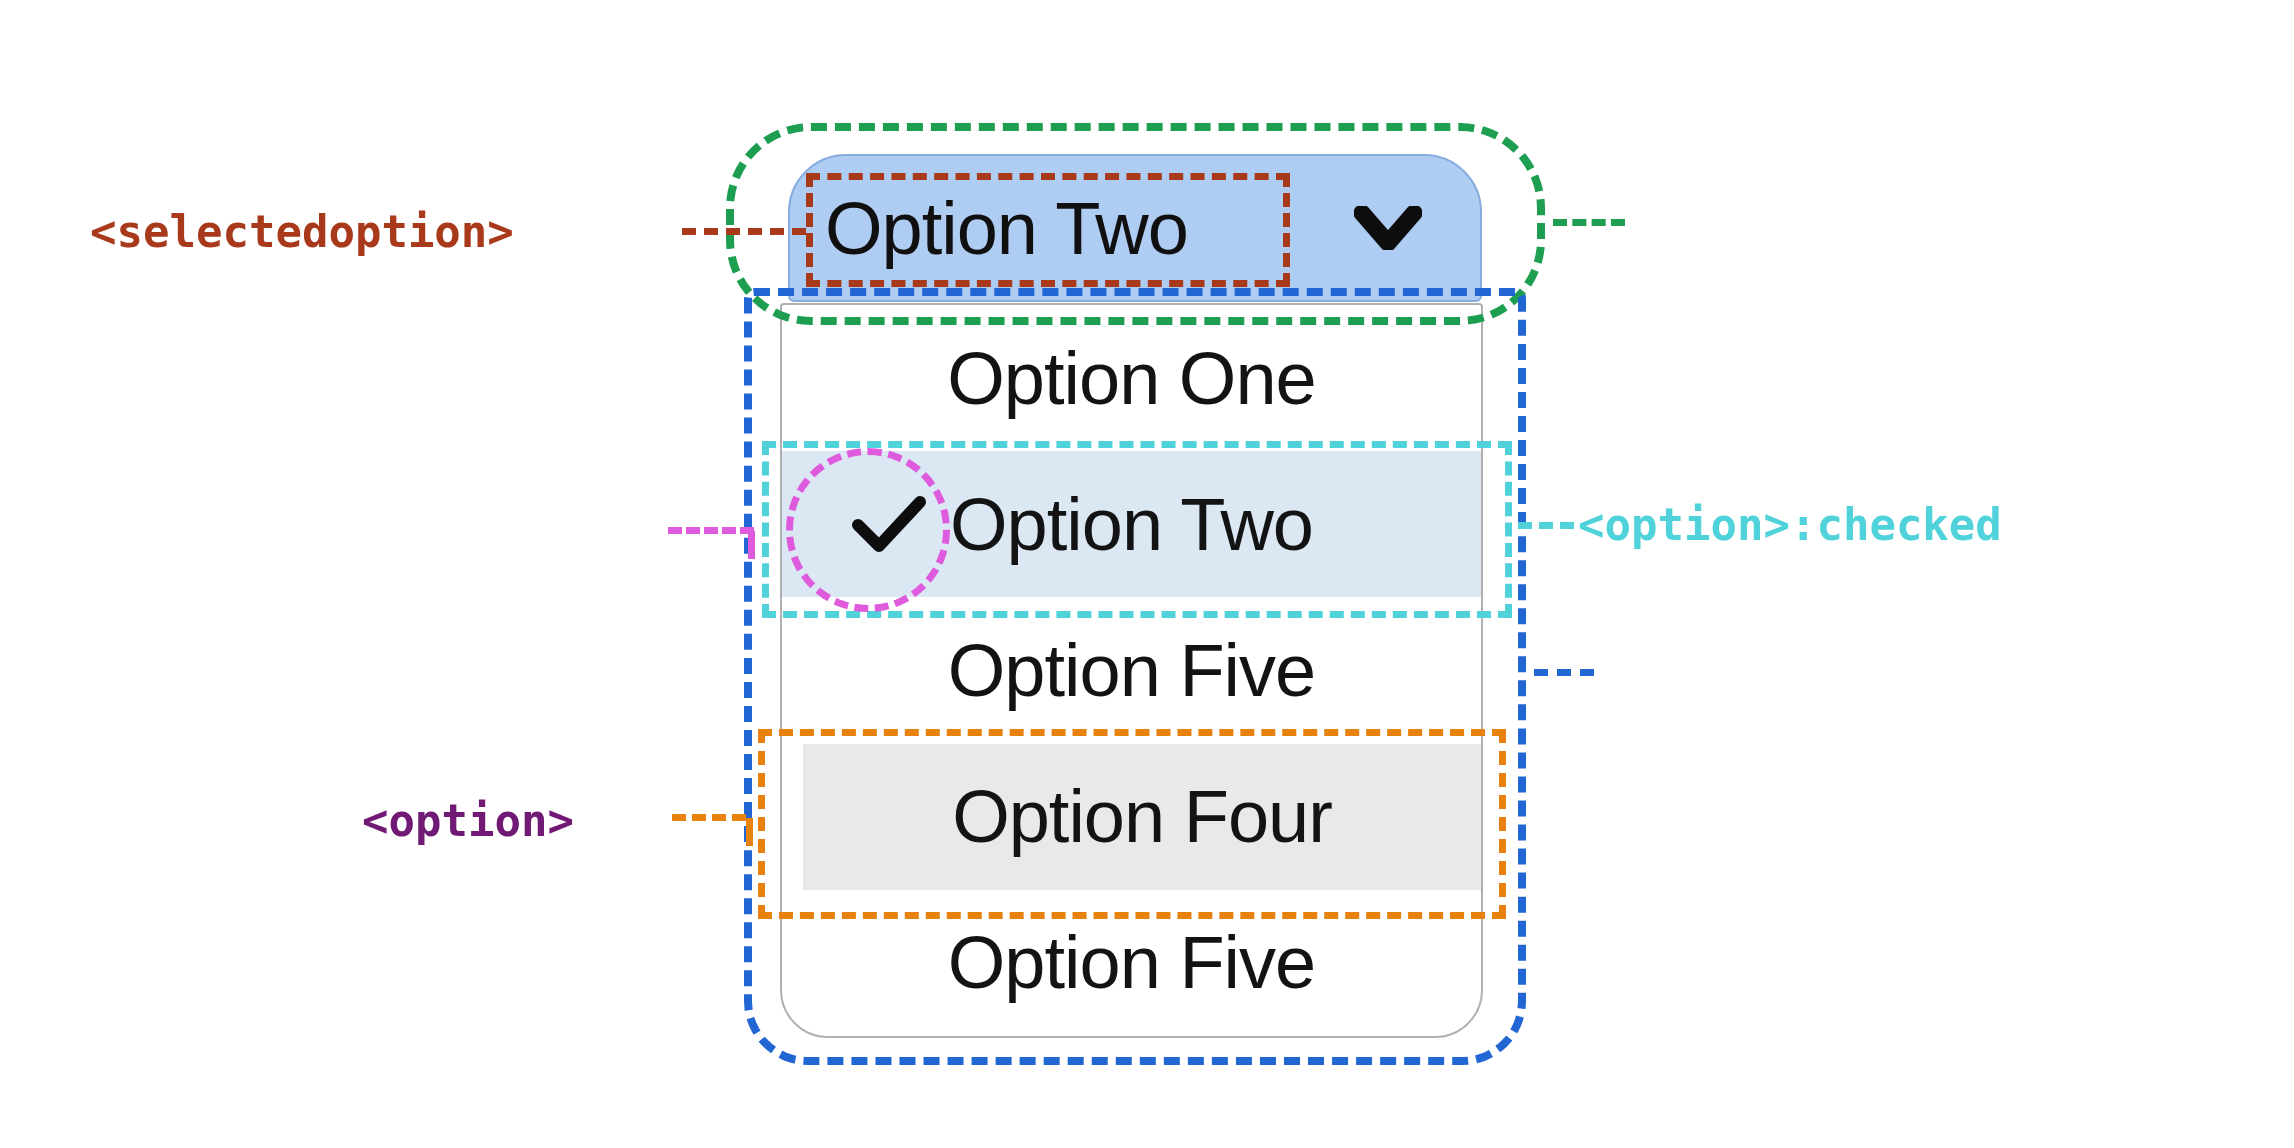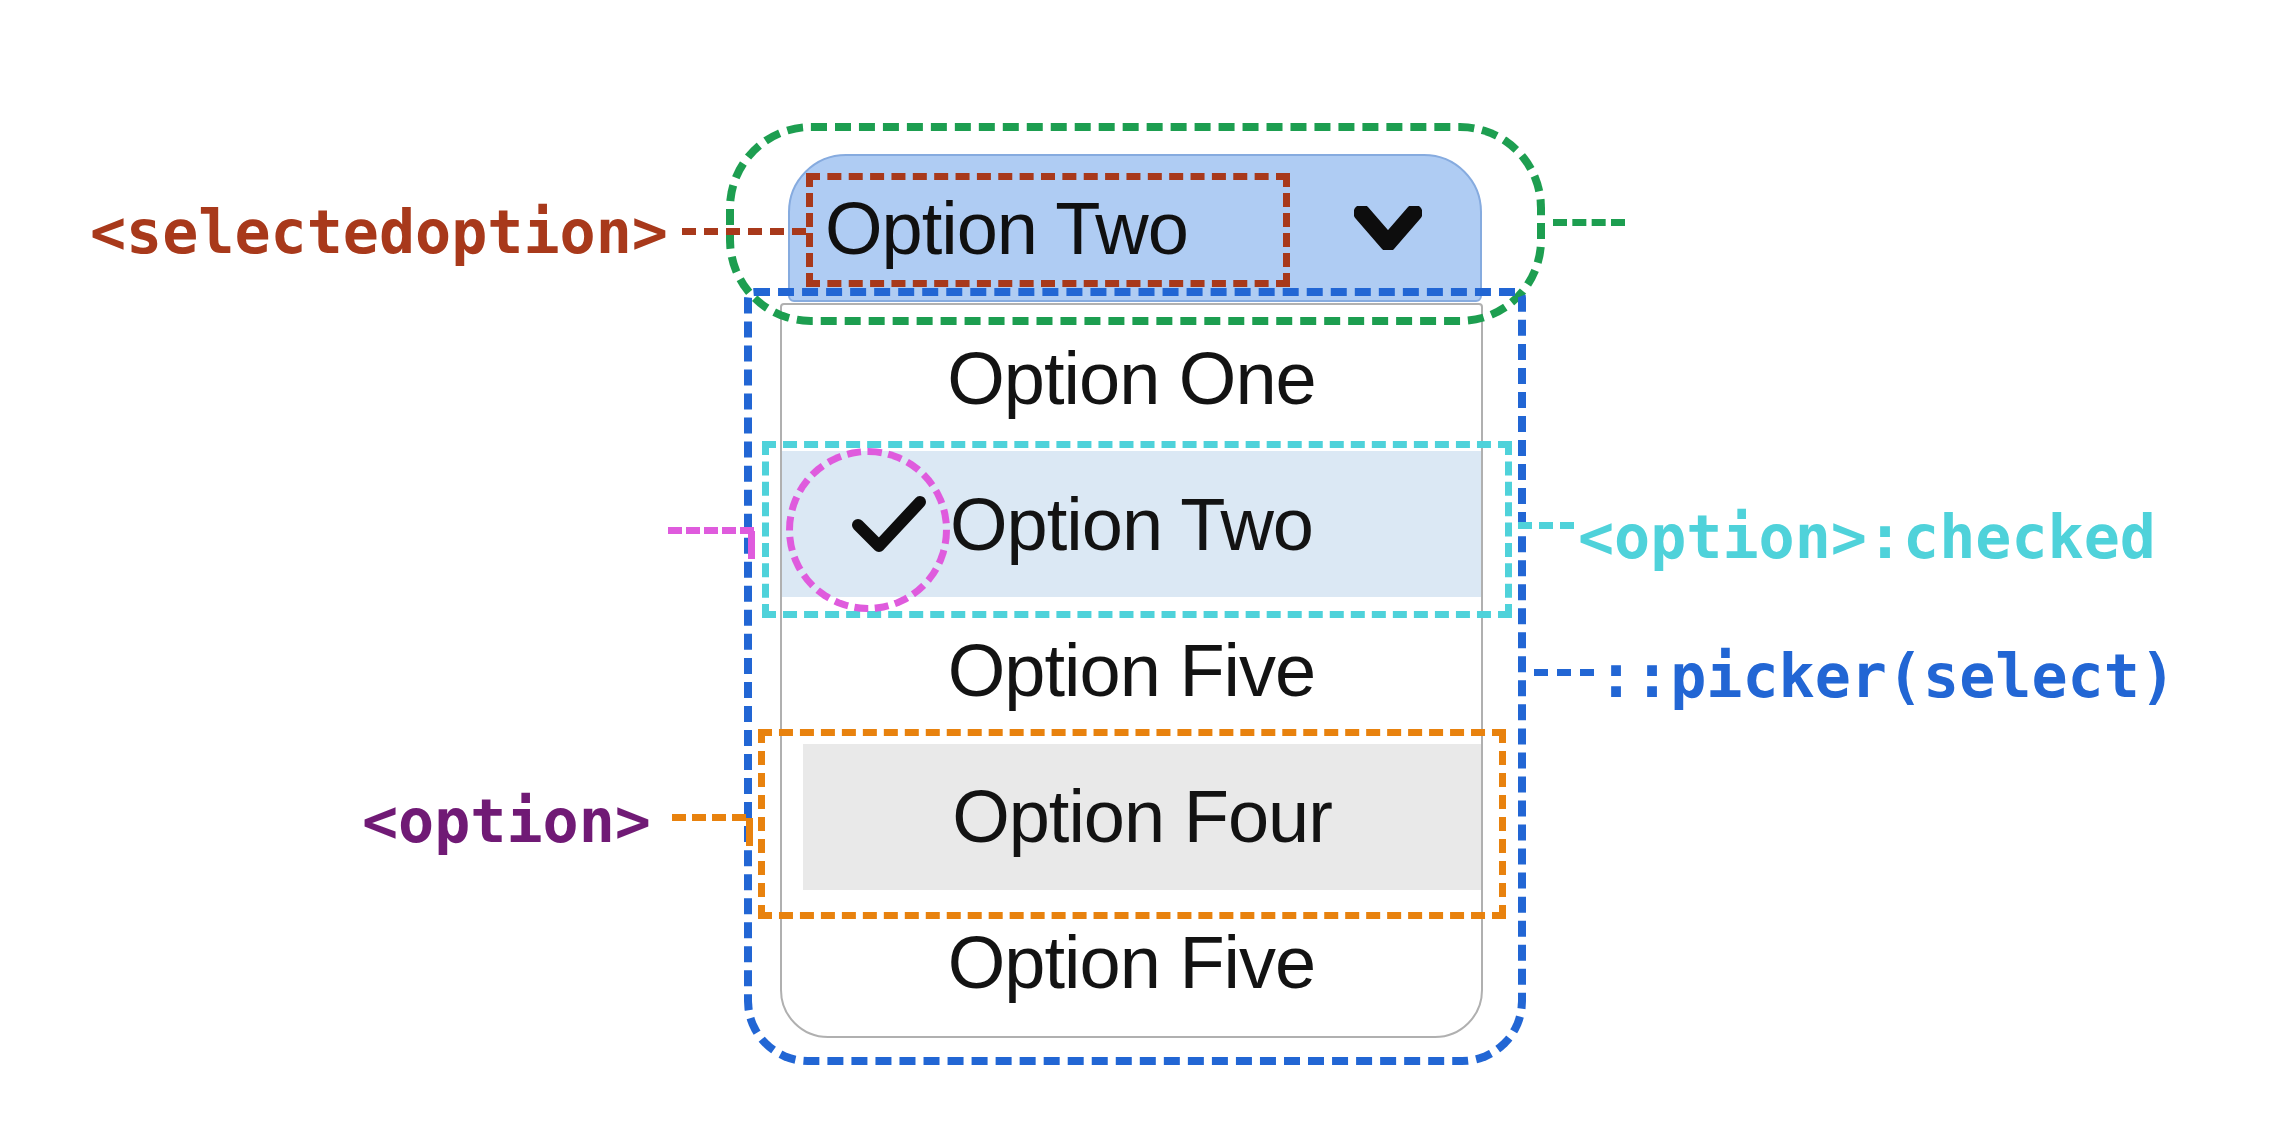--- a/index.html
+++ b/index.html
@@ -28,25 +28,25 @@
   .ann{position:absolute;box-sizing:border-box;z-index:3;pointer-events:none;}
   .ann-green{left:726px;top:123px;width:819px;height:202px;border:8px dashed #1d9e50;border-radius:85px;}
   .ann-red{left:806px;top:173px;width:484px;height:114px;border:7px dashed #a8391b;}
   .ann-blue{left:744px;top:288px;width:782px;height:777px;border:8px dashed #2266d4;border-radius:10px 10px 64px 64px;}
   .ann-cyan{left:762px;top:441px;width:750px;height:177px;border:7px dashed #4fd2da;}
   .ann-orange{left:758px;top:729px;width:748px;height:190px;border:7px dashed #e8820e;}
   .ann-circle{left:786px;top:448px;width:164px;height:164px;border:7px dashed #df5bdd;border-radius:50%;}
 
   
   .lbl{position:absolute;font-family:"DejaVu Sans Mono", monospace;font-weight:bold;
-    font-size:60px;line-height:72px;white-space:nowrap;z-index:3;}
+    font-size:44px;line-height:72px;white-space:nowrap;z-index:3;}
   .lbl-selectedoption{left:90px;top:196px;color:#a8391b;}
   .lbl-button{left:1630px;top:186px;color:#1d9e50;}
   .lbl-option-before{left:90px;top:494px;color:#df5bdd;}
-  .lbl-option-checked{left:1578px;top:501px;color:#4fd2da;}
+  .lbl-option-checked{left:1578px;top:489px;color:#4fd2da;}
   .lbl-picker{left:1598px;top:640px;color:#2266d4;}
   .lbl-option{left:362px;top:785px;color:#701a75;}
 
   
   .conn{position:absolute;height:0;border-top:7px dashed currentColor;z-index:3;}
   .conn-selectedoption{left:682px;top:228px;width:124px;color:#a8391b;}
   .conn-button{left:1553px;top:219px;width:72px;color:#1d9e50;}
   .conn-option-before{left:668px;top:527px;width:86px;color:#df5bdd;}
   .conn-option-checked{left:1518px;top:522px;width:56px;color:#4fd2da;}
   .conn-picker{left:1534px;top:669px;width:60px;color:#2266d4;}
@@ -99,16 +99,15 @@
   <div class="conn conn-button"></div>
   <div class="conn conn-option-before"></div>
   <div class="conn conn-option-checked"></div>
   <div class="conn conn-picker"></div>
   <div class="conn conn-option"></div>
   <div class="tick tick-magenta"></div>
   <div class="tick tick-orange"></div>
 
   <div class="lbl lbl-selectedoption">&lt;selectedoption&gt;</div>
   <div class="lbl lbl-option-checked">&lt;option&gt;:checked</div>
-  <div class="lbl lbl-picker">::picker(select)</div>
   <div class="lbl lbl-option">&lt;option&gt;</div>
 
 </div>
 
 </body></html>

